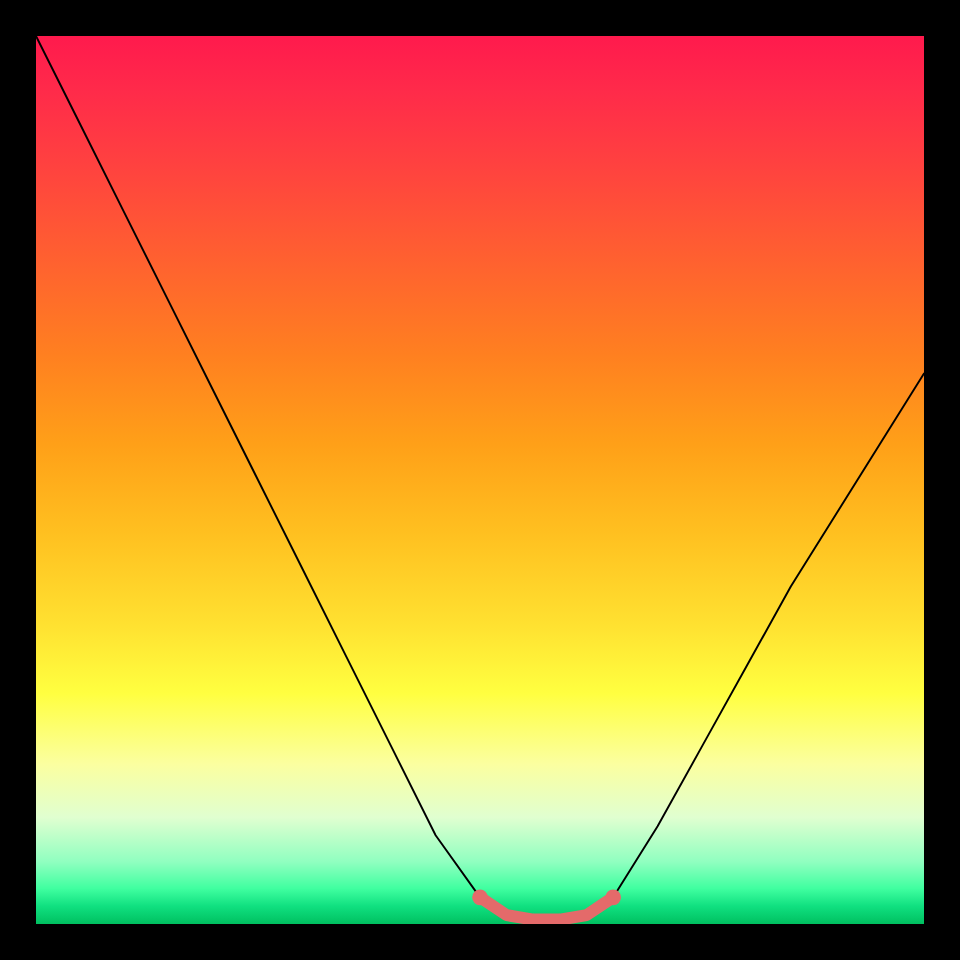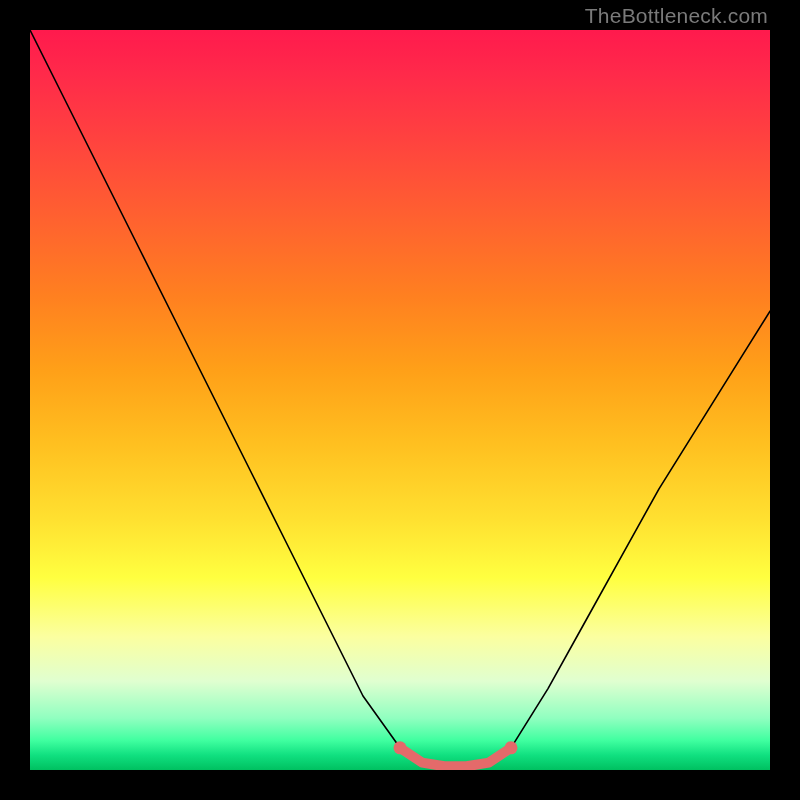--- a/index.html
+++ b/index.html
@@ -66,21 +66,20 @@
     top: 0;
     width: 740px;
     height: 740px;
   }
 </style>
 </head>
 <body>
 
 <div class="frame">
 
-  <div class="watermark">TheBottleneck.com</div>
 
   <div class="plot">
     <div class="gradient"></div>
 
     <svg class="curve" viewBox="0 0 740 740" preserveAspectRatio="none">
       <path d="M0.00 0.00 L37.00 74.00 L74.00 148.00 L111.00 222.00 L148.00 296.00 L185.00 370.00 L222.00 444.00 L259.00 518.00 L296.00 592.00 L333.00 666.00 L370.00 717.80 L392.20 732.60 L414.40 736.30 L436.60 736.30 L458.80 732.60 L481.00 717.80 L518.00 658.60 L555.00 592.00 L592.00 525.40 L629.00 458.80 L666.00 399.60 L703.00 340.40 L740.00 281.20" stroke="#000000" stroke-width="1.6" fill="none" stroke-linecap="round" stroke-linejoin="round"></path>
       <path d="M370.00 717.80 L392.20 732.60 L414.40 736.30 L436.60 736.30 L458.80 732.60 L481.00 717.80" stroke="#e46a6a" stroke-width="10" fill="none" stroke-linecap="round" stroke-linejoin="round"></path>
       <circle cx="370.00" cy="717.80" r="6.5" fill="#e46a6a"></circle>
       <circle cx="481.00" cy="717.80" r="6.5" fill="#e46a6a"></circle>
     </svg>

